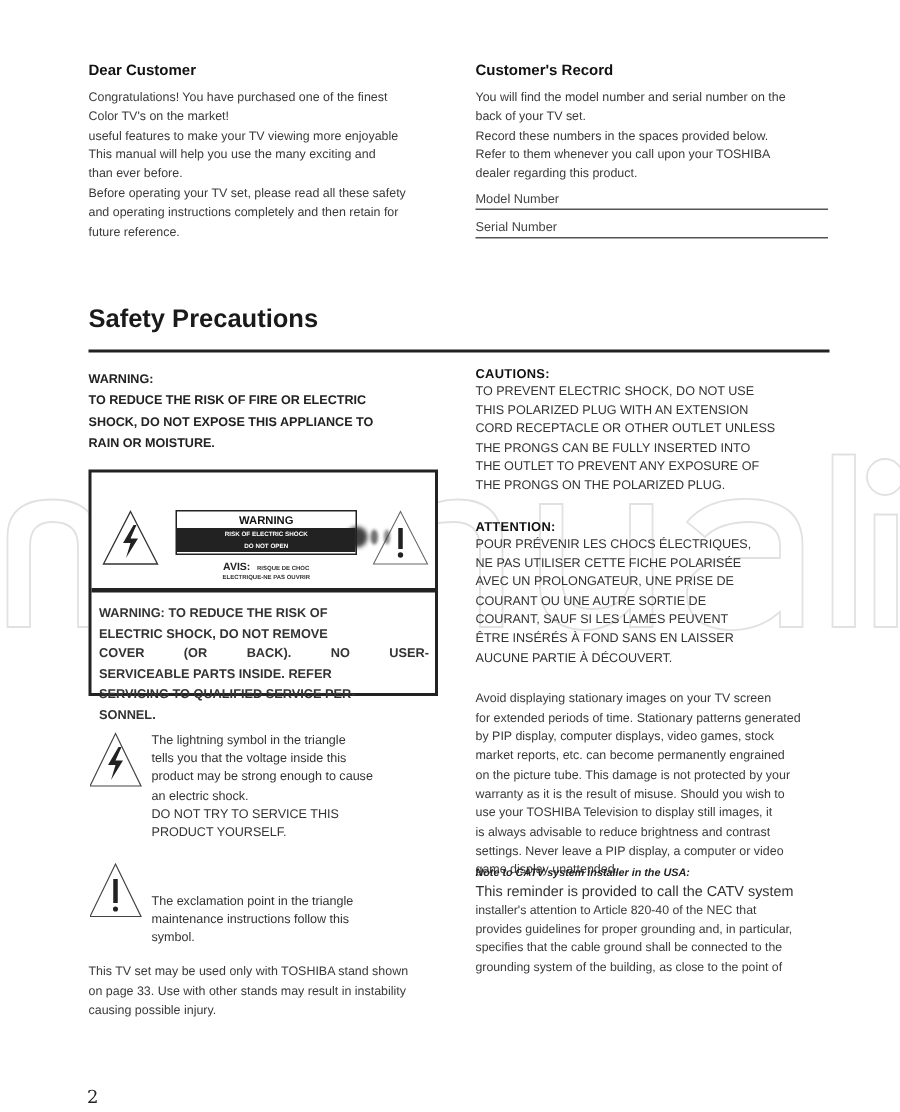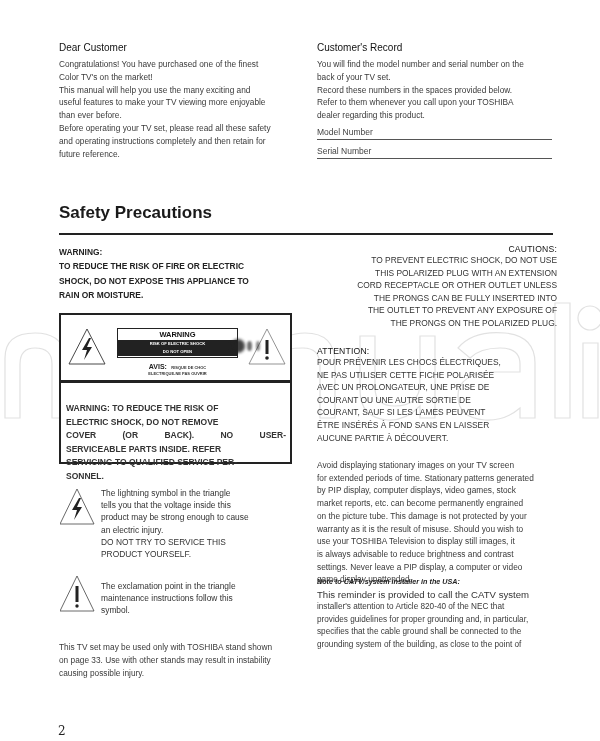--- a/index.html
+++ b/index.html
@@ -1,21 +1,21 @@
 <!DOCTYPE html>
 <html><head>
   <meta charset="utf-8">
   <style>
     html, body { margin: 0; padding: 0; }
     body {
       width: 600px; height: 741px; background: #ffffff; position: relative; overflow: hidden;
       font-family: "Liberation Sans", sans-serif; color: #333333;
     }
     .abs { position: absolute; }
-    .h3 { font-weight: normal; font-size: 10px; color: #111; }
+    .h3 { font-weight: bold; font-size: 10px; color: #111; }
     .p { font-size: 8.3px; line-height: 12.8px; color: #3a3a3a; }
     .pline { display: block; white-space: nowrap; }
 
     
     #dear { left: 59px; top: 42px; width: 240px; }
     #dear .h3 { margin-bottom: 5px; }
 
     
     #record { left: 317px; top: 42px; width: 240px; }
     #record .h3 { margin-bottom: 5px; }
@@ -31,21 +31,21 @@
     }
 
     
     #warn { left: 59px; top: 245px; width: 240px; font-size: 8.4px; font-weight: bold; line-height: 14.3px; color: #222; }
 
     
     #wbox {
       left: 59px; top: 313px; width: 233px; height: 151px; border: 2px solid #222; box-sizing: border-box;
       background: #fff;
     }
-    #wbox-top { position: absolute; left: 0; top: 4px; right: 0; height: 61px; border-bottom: 3px solid #222; }
+    #wbox-top { position: absolute; left: 0; top: 16px; right: 0; height: 61px; border-bottom: 3px solid #222; }
     #wlabel {
       position: absolute; left: 56px; top: 9px; width: 121px; height: 30px; border: 1.5px solid #222; box-sizing: border-box;
     }
     #wlabel .wl-title { text-align: center; font-size: 7.5px; font-weight: bold; color: #111; height: 11px; line-height: 12px; }
     #wlabel .wl-black { background: #222; color: #fff; text-align: center; font-size: 4.2px; font-weight: bold; line-height: 8px; height: 16px; }
     #wlabel .wl-black span { display: block; line-height: 7.5px; }
     #avis { position: absolute; left: 56px; top: 42px; width: 121px; text-align: center; line-height: 6px; }
     #avis .a1 { font-size: 7px; font-weight: bold; color: #222; }
     #avis .a2 { font-size: 4px; color: #333; font-weight: bold; }
     #avis .a3 { font-size: 4px; color: #333; font-weight: bold; display: block; }
@@ -54,21 +54,21 @@
     }
     #wbox-text .justify { display: flex; justify-content: space-between; }
 
     
     .sym { position: absolute; left: 60px; width: 40px; height: 38px; }
     .symtext { position: absolute; left: 101px; width: 200px; font-size: 8.4px; line-height: 12.2px; color: #333; }
 
     #stand { left: 59px; top: 641px; width: 245px; }
 
     
-    #caut { left: 317px; top: 244px; width: 240px; text-align: right; }
+    #caut { left: 317px; top: 244px; width: 240px; }
     #caut .h3, #attn .h3 { font-size: 8.6px; margin-bottom: 0; letter-spacing: 0.2px; }
     #caut .body, #attn .body { font-size: 8.4px; line-height: 12.6px; color: #333; }
     #attn { left: 317px; top: 346px; width: 240px; }
     #avoid { left: 317px; top: 459px; width: 240px; line-height: 12.7px; }
     #note { left: 317px; top: 576px; width: 245px; }
     #note .n-title { font-size: 7.2px; font-weight: bold; font-style: italic; color: #222; line-height: 12px; }
     #note .n-first { font-size: 9.6px; color: #333; line-height: 13px; }
     #note .n-body { font-size: 8.2px; line-height: 12.6px; color: #3a3a3a; }
 
     #pagenum { left: 58px; top: 724px; font-size: 12px; color: #222; font-family: "DejaVu Serif", serif; }
@@ -97,22 +97,22 @@
     <circle cx="590" cy="30" r="12"></circle>
     <path d="M583 55 H598 V130 H583 Z"></path>
   </g>
 </svg>
 
 <div id="dear" class="abs">
   <div class="h3">Dear Customer</div>
   <div class="p">
     <span class="pline">Congratulations! You have purchased one of the finest</span>
     <span class="pline">Color TV's on the market!</span>
+    <span class="pline">useful features to make your TV viewing more enjoyable</span>
     <span class="pline">This manual will help you use the many exciting and</span>
-    <span class="pline">useful features to make your TV viewing more enjoyable</span>
     <span class="pline">than ever before.</span>
     <span class="pline">Before operating your TV set, please read all these safety</span>
     <span class="pline">and operating instructions completely and then retain for</span>
     <span class="pline">future reference.</span>
   </div>
 </div>
 
 <div id="record" class="abs">
   <div class="h3">Customer's Record</div>
   <div class="p">
@@ -184,31 +184,31 @@
 </div>
 
 <svg class="sym" style="top:488px;" viewBox="0 0 40 38">
   <polygon points="17,1 34,36 0,36" fill="none" stroke="#444" stroke-width="0.8"></polygon>
   <polygon points="19,10 12,22 17,22 14,32 22,19 17,19 21,10" fill="#222"></polygon>
 </svg>
 <div class="symtext" style="top:487px;">
   <span class="pline">The lightning symbol in the triangle</span>
   <span class="pline">tells you that the voltage inside this</span>
   <span class="pline">product may be strong enough to cause</span>
-  <span class="pline">an electric injury.</span>
+  <span class="pline">an electric shock.</span>
   <span class="pline">DO NOT TRY TO SERVICE THIS</span>
   <span class="pline">PRODUCT YOURSELF.</span>
 </div>
 
 <svg class="sym" style="top:575px;" viewBox="0 0 40 38">
   <polygon points="17,1 34,36 0,36" fill="none" stroke="#444" stroke-width="0.8"></polygon>
   <rect x="15.5" y="11" width="3" height="16" fill="#222"></rect>
   <circle cx="17" cy="31" r="1.7" fill="#222"></circle>
 </svg>
-<div class="symtext" style="top:580px;">
+<div class="symtext" style="top:594px;">
   <span class="pline">The exclamation point in the triangle</span>
   <span class="pline">maintenance instructions follow this</span>
   <span class="pline">symbol.</span>
 </div>
 
 <div id="stand" class="abs p">
   <span class="pline">This TV set may be used only with TOSHIBA stand shown</span>
   <span class="pline">on page 33. Use with other stands may result in instability</span>
   <span class="pline">causing possible injury.</span>
 </div>

